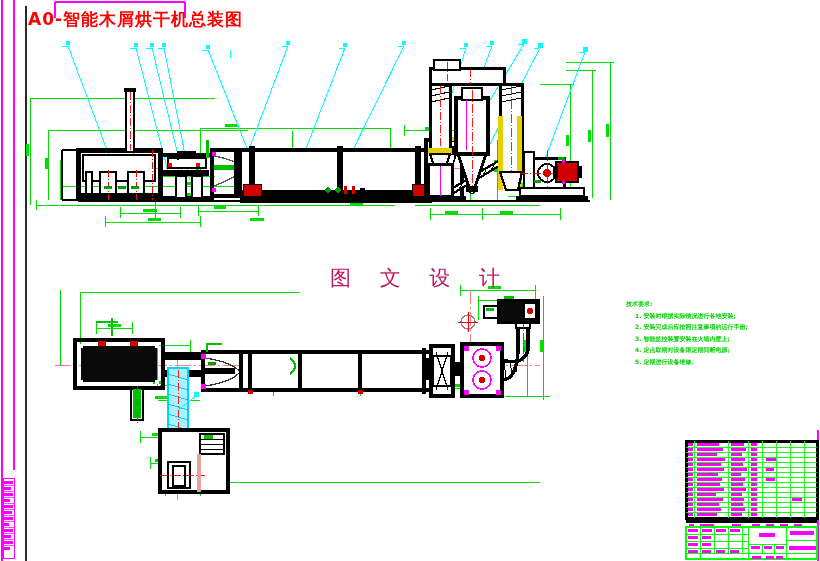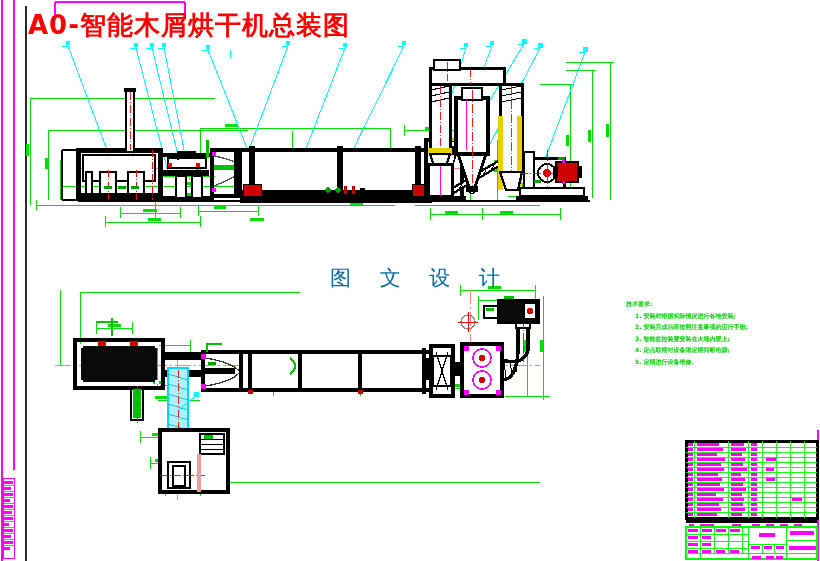--- a/index.html
+++ b/index.html
@@ -1,23 +1,23 @@
 <!DOCTYPE html>
 <html><head>
 <meta charset="utf-8">
 <style>
   html,body{margin:0;padding:0;background:#ffffff;}
   body{width:820px;height:561px;overflow:hidden;
        font-family:"Liberation Sans","DejaVu Sans",sans-serif;}
   #sheet{position:relative;width:820px;height:561px;background:#fff;}
   svg{position:absolute;top:0;left:0;}
-  .ttl{position:absolute;left:28px;top:8px;color:#ff0000;font-size:26px;
+  .ttl{position:absolute;left:28px;top:8px;color:#ff0000;font-size:17px;
        font-weight:bold;letter-spacing:1px;font-family:"DejaVu Sans",sans-serif;
        white-space:nowrap;}
-  .wm{position:absolute;left:330px;top:264px;color:#0369a1;font-size:21px;
+  .wm{position:absolute;left:330px;top:264px;color:#be185d;font-size:21px;
       letter-spacing:11px;font-family:"DejaVu Serif",serif;white-space:nowrap;}
   .notes{position:absolute;left:626px;top:298px;color:#00d000;font-size:6px;
          line-height:11.5px;font-family:"DejaVu Sans",sans-serif;white-space:nowrap;
          font-weight:bold;}
   .notes .hd{display:block;}
   .notes .li{display:block;padding-left:9px;}
 </style>
 </head>
 <body>
 

